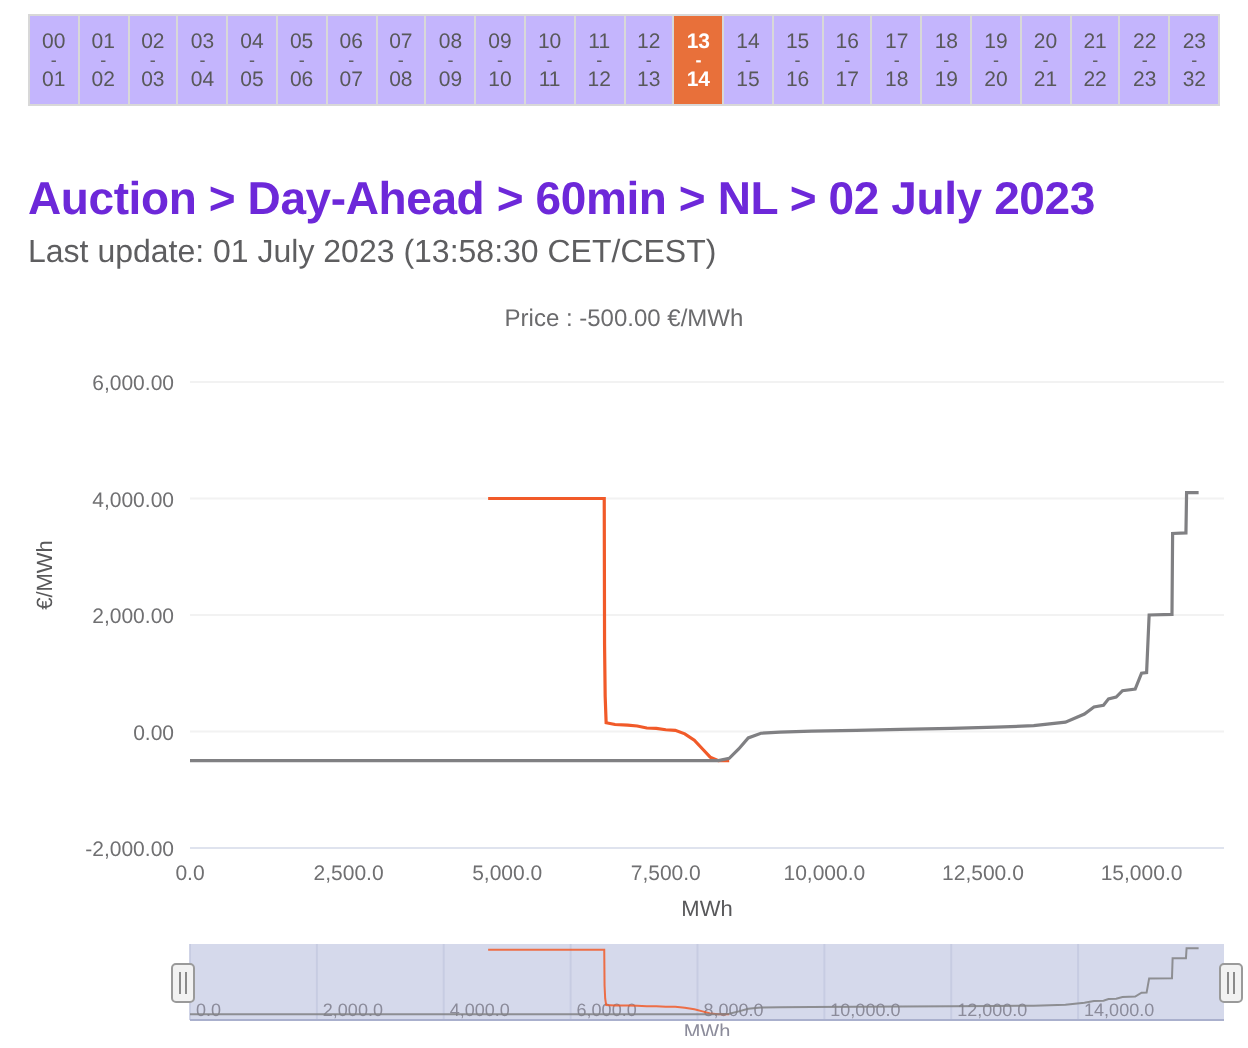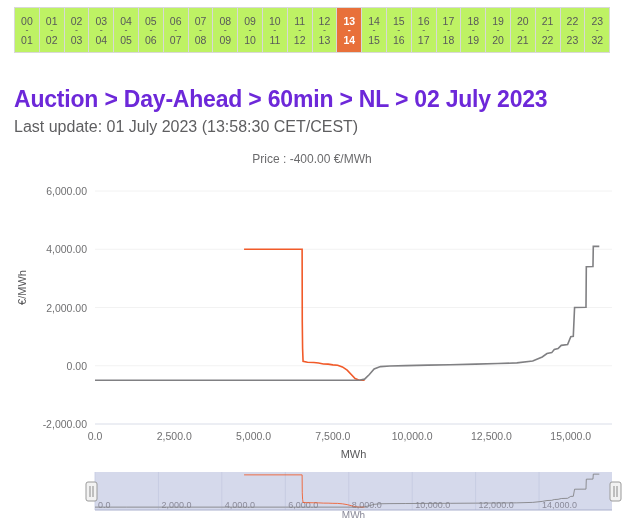--- a/index.html
+++ b/index.html
@@ -121,21 +121,21 @@
   .legend-swatch {
     width: 14px;
     height: 3px;
     border-radius: 1px;
     display: inline-block;
   }
 </style>
 </head>
 <body>
 
-<div id="hour-selector" style="background: #bef264;">
+<div id="hour-selector" style="background: #c4b5fd; justify-content: center;">
     <div class="hour-cell">
       <span>00</span>
       <span class="hour-sep">-</span>
       <span>01</span>
     </div>
     <div class="hour-cell">
       <span>01</span>
       <span class="hour-sep">-</span>
       <span>02</span>
     </div>
@@ -248,21 +248,21 @@
       <span>23</span>
       <span class="hour-sep">-</span>
       <span>32</span>
     </div>
   </div>
 
 <div id="page-title">Auction &gt; Day-Ahead &gt; 60min &gt; NL &gt; 02 July 2023</div>
 <div id="last-update">Last update: 01 July 2023 (13:58:30 CET/CEST)</div>
 
 <div id="chart-region">
-  <div id="chart-title">Price : -400.00 €/MWh</div>
+  <div id="chart-title">Price : -500.00 €/MWh</div>
   <svg id="plot-svg" width="624" height="320">
       <line x1="95" x2="612" y1="45" y2="45" class="gridline"></line>
       <text x="87" y="49" text-anchor="end" class="axis-label">6,000.00</text>
       <line x1="95" x2="612" y1="103.25" y2="103.25" class="gridline"></line>
       <text x="87" y="107.25" text-anchor="end" class="axis-label">4,000.00</text>
       <line x1="95" x2="612" y1="161.5" y2="161.5" class="gridline"></line>
       <text x="87" y="165.5" text-anchor="end" class="axis-label">2,000.00</text>
       <line x1="95" x2="612" y1="219.75" y2="219.75" class="gridline"></line>
       <text x="87" y="223.75" text-anchor="end" class="axis-label">0.00</text>
       <line x1="95" x2="612" y1="278" y2="278" class="gridline"></line>

